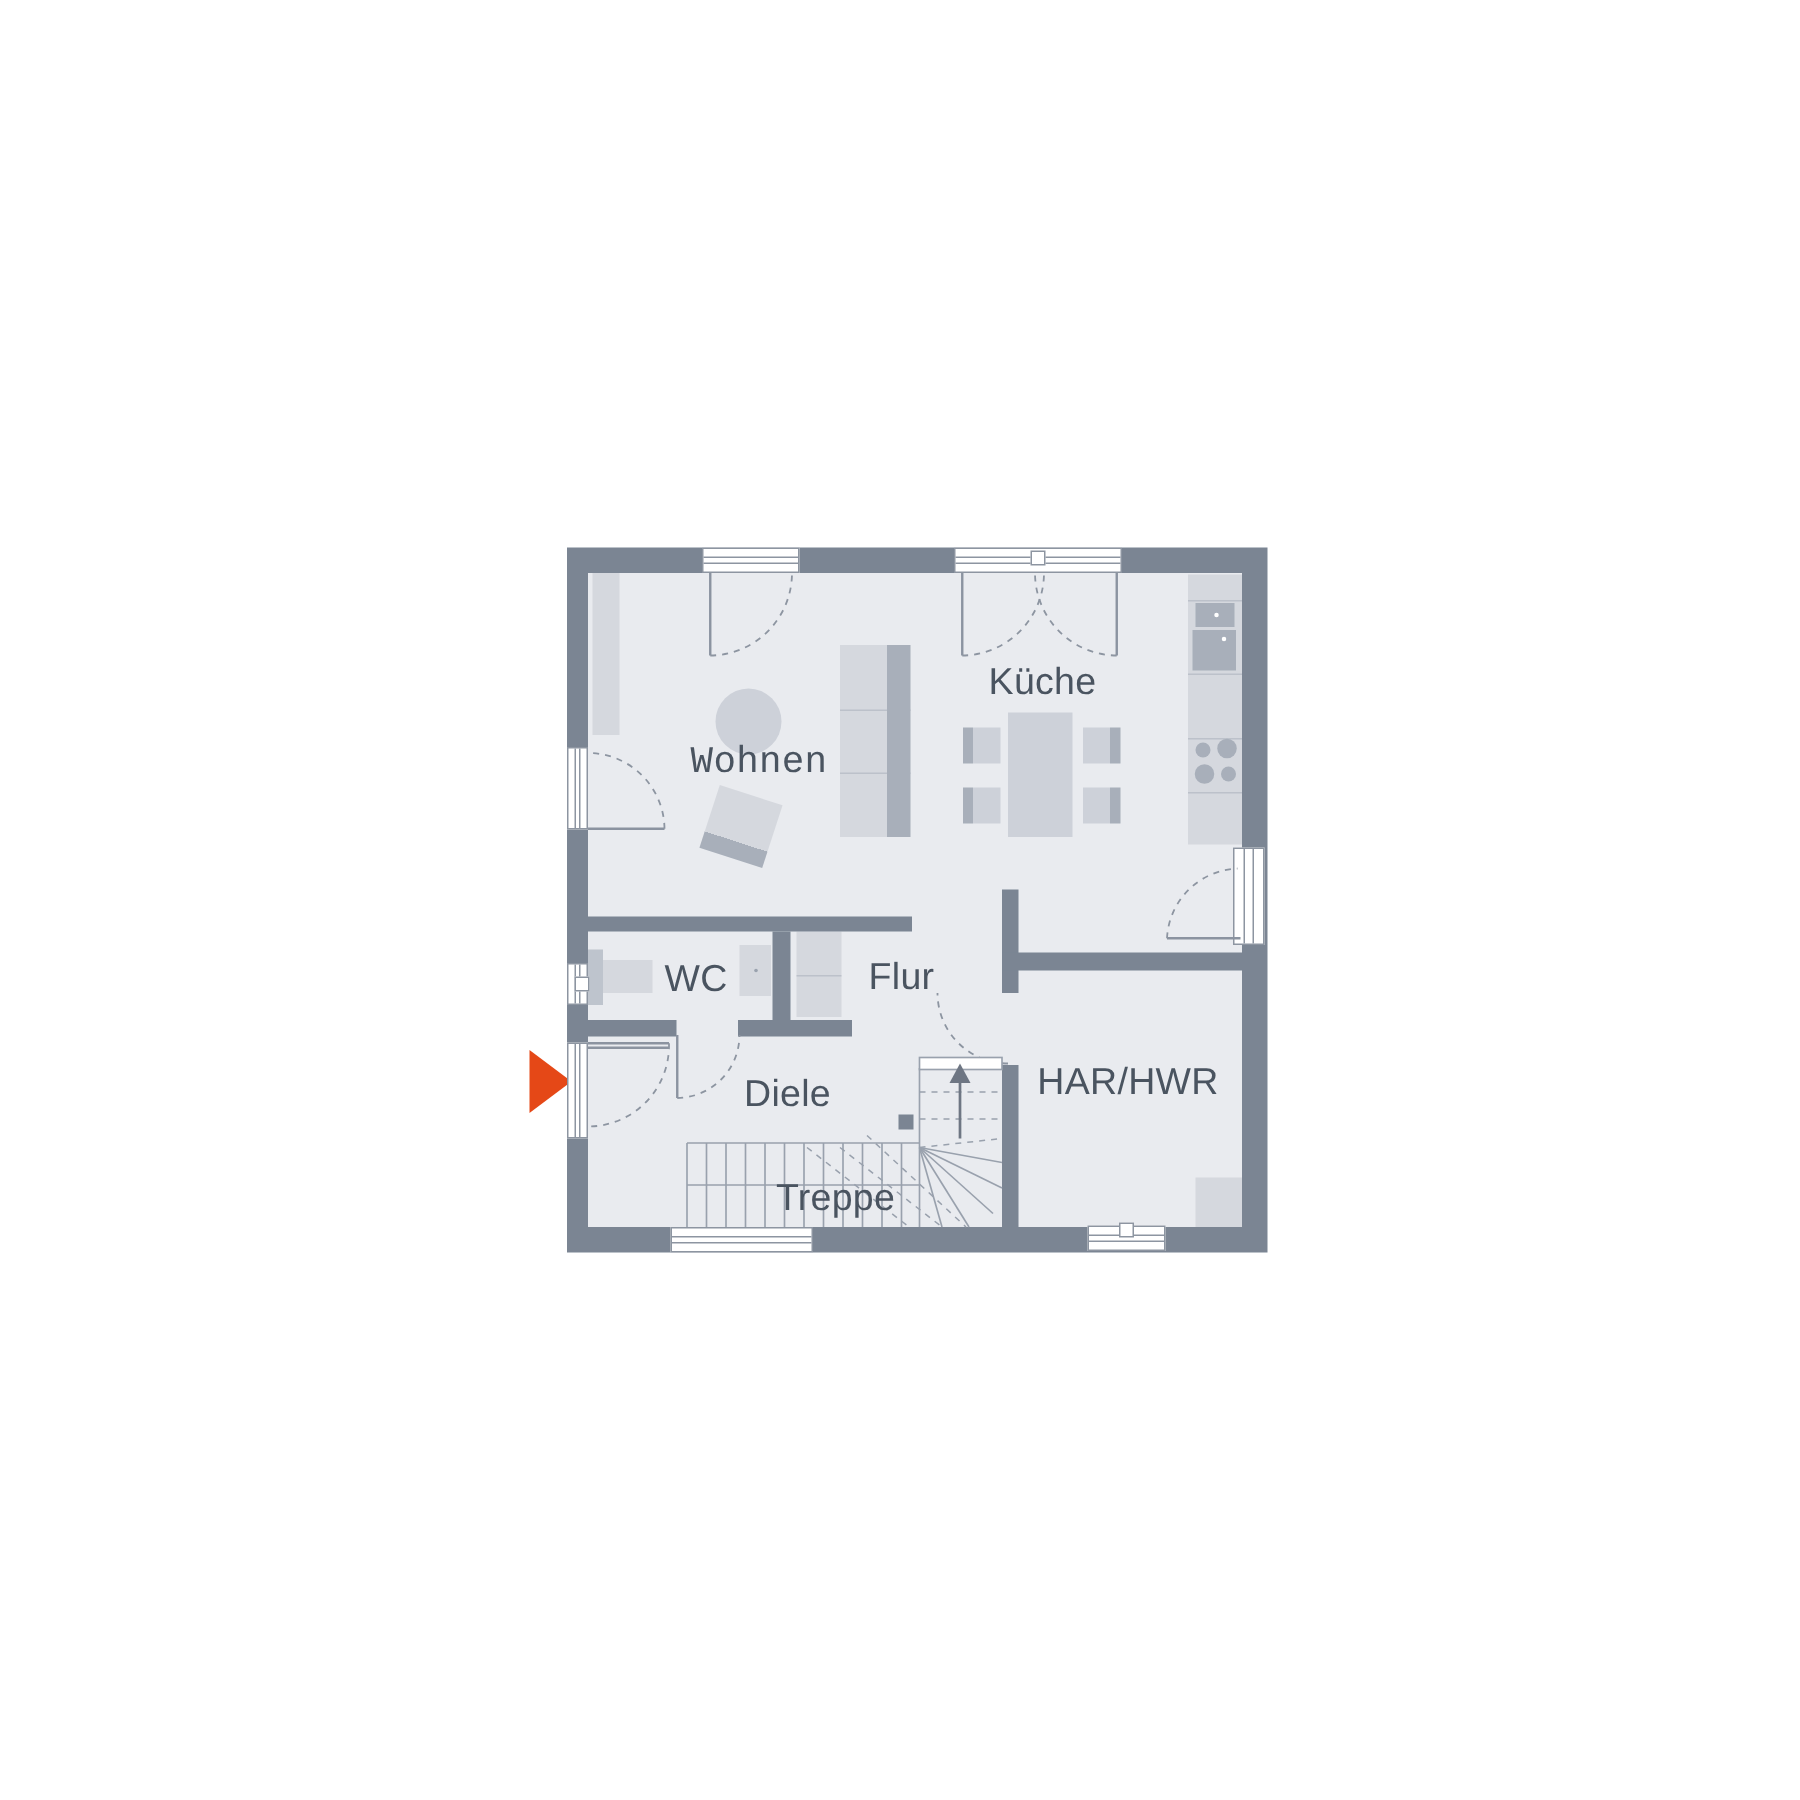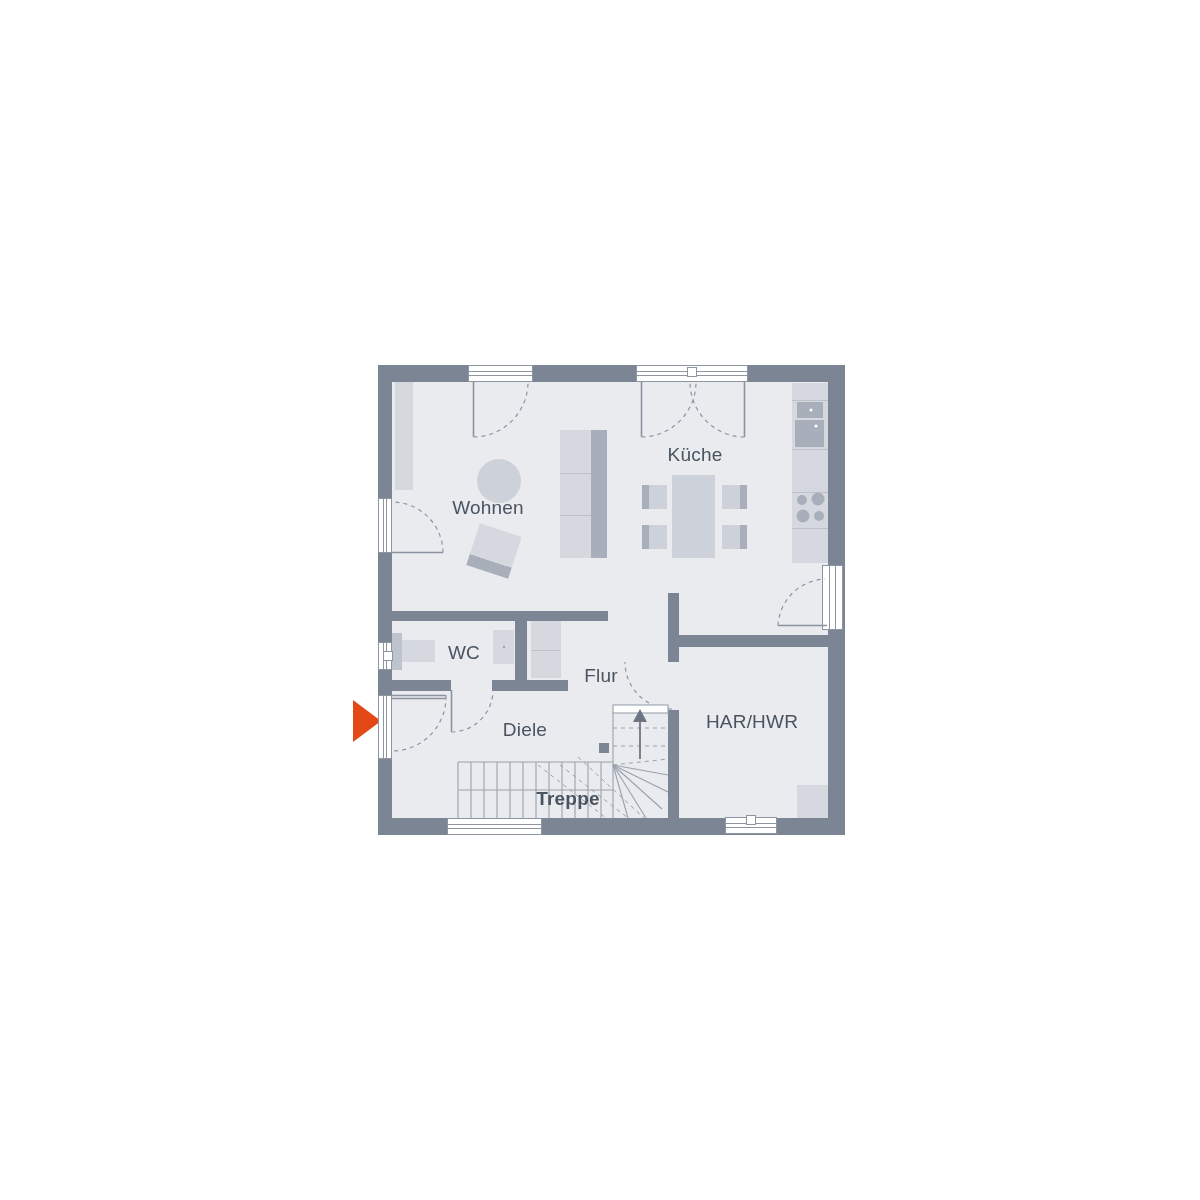--- a/index.html
+++ b/index.html
@@ -10,21 +10,21 @@
   .wall{position:absolute;background:var(--wall,#7b8593);}
   .fur{position:absolute;background:var(--furniture,#d5d8de);}
   .fur-line{position:absolute;left:0;right:0;height:1px;background:var(--furniture_dark,#a6adb8);opacity:.55;}
   .win{position:absolute;background:var(--window,#fff);border:1px solid var(--line,#8d95a1);box-sizing:border-box;}
   .win-h:before,.win-h:after{content:"";position:absolute;left:0;right:0;height:1px;background:var(--line,#8d95a1);}
   .win-h:before{top:30%;} .win-h:after{top:62%;}
   .win-v:before,.win-v:after{content:"";position:absolute;top:0;bottom:0;width:1px;background:var(--line,#8d95a1);}
   .win-v:before{left:30%;} .win-v:after{left:62%;}
   .sym{position:absolute;width:10px;height:10px;background:#fff;border:1px solid var(--line,#8d95a1);box-sizing:border-box;}
   .overlay{position:absolute;left:0;top:0;pointer-events:none;}
-  .room-label{position:absolute;transform:translate(-50%,-50%);font-size:19px;color:var(--text,#4a5460);
+  .room-label{position:absolute;transform:translate(-50%,-50%);font-size:25px;color:var(--text,#4a5460);
               white-space:nowrap;letter-spacing:.2px;}
   .entry-arrow{position:absolute;left:353px;top:700px;width:0;height:0;
                border-top:21px solid transparent;border-bottom:21px solid transparent;
                border-left:28px solid var(--arrow,#e54817);}
 </style>
 </head>
 <body>
 
 <div class="canvas">
 
@@ -156,22 +156,22 @@
         <circle cx="425" cy="151" r="6.5"></circle>
         <circle cx="441" cy="151" r="5"></circle>
       </g>
       <g fill="#ffffff">
         <circle cx="433" cy="45" r="1.5"></circle>
         <circle cx="438" cy="61" r="1.5"></circle>
       </g>
       <circle cx="126" cy="282" r="1.2" fill="#9aa2ae"></circle>
     </svg>
 
-    <div class="room-label" style="left:110px;top:143px;">Wohnen</div>
+    <div class="room-label" style="left:128px;top:143px;font-family:Liberation Mono, monospace;">Wohnen</div>
     <div class="room-label" style="left:317px;top:90px;">Küche</div>
     <div class="room-label" style="left:86px;top:288px;">WC</div>
-    <div class="room-label" style="left:223px;top:287px;margin-top:24px;">Flur</div>
+    <div class="room-label" style="left:223px;top:287px;">Flur</div>
     <div class="room-label" style="left:147px;top:365px;text-align:right;">Diele</div>
     <div class="room-label" style="left:374px;top:357px;text-align:center;">HAR/HWR</div>
-    <div class="room-label" style="left:190px;top:434px;font-weight:bold;">Treppe</div>
+    <div class="room-label" style="left:179px;top:434px;">Treppe</div>
 
   </div>
 </div>
 
 </body></html>

